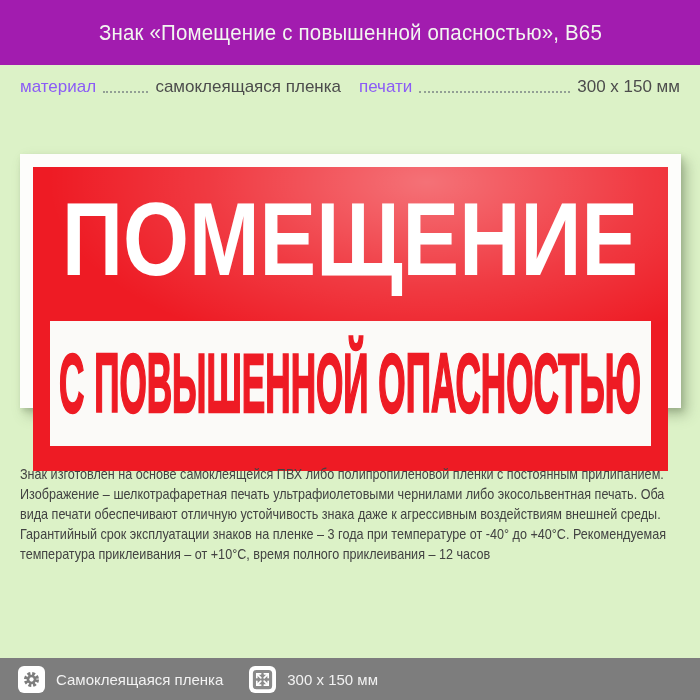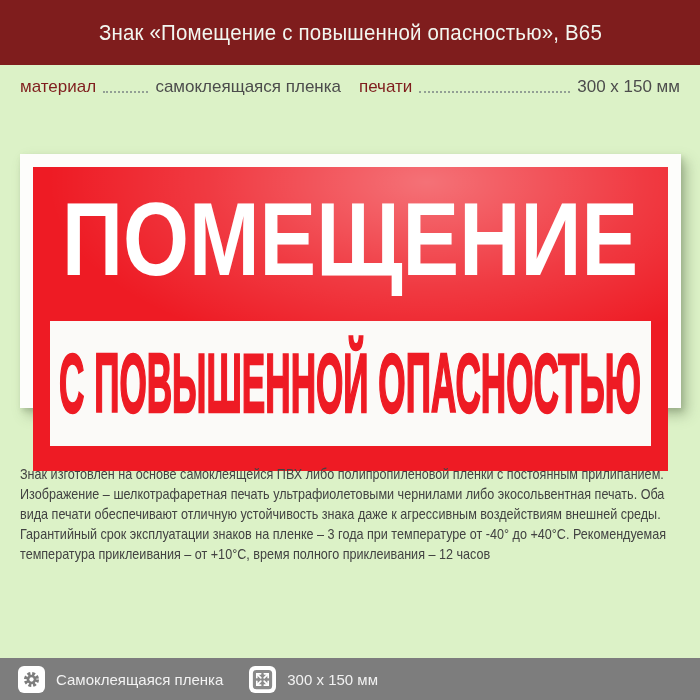--- a/index.html
+++ b/index.html
@@ -7,21 +7,21 @@
   html, body { width: 700px; height: 700px; overflow: hidden; }
   body {
     font-family: "Liberation Sans", "DejaVu Sans", sans-serif;
     background: #dcf2c7;
     position: relative;
   }
 
   
   .header {
     height: 65px;
-    background: #7f1d1d;
+    background: #a21caf;
     display: flex;
     align-items: center;
     justify-content: center;
   }
   .header h1 {
     color: #f2f6f0;
     font-size: 22px;
     font-weight: normal;
     letter-spacing: .2px;
     transform: scaleX(.93);
@@ -31,21 +31,21 @@
 
   
   .specs {
     display: flex;
     gap: 18px;
     margin: 0 20px;
     padding-top: 12px;
     font-size: 17px;
   }
   .spec { flex: 1; display: flex; align-items: baseline; min-width: 0; }
-  .spec-label { color: #7f1d1d; white-space: nowrap; }
+  .spec-label { color: #8b5cf6; white-space: nowrap; }
   .dots {
     flex: 1 1 auto;
     align-self: flex-end;
     margin: 0 7px 4px;
     border-bottom: 2px dotted #93a095;
     min-width: 16px;
   }
   .spec-value { color: #4c4c4c; white-space: nowrap; }
 
   

